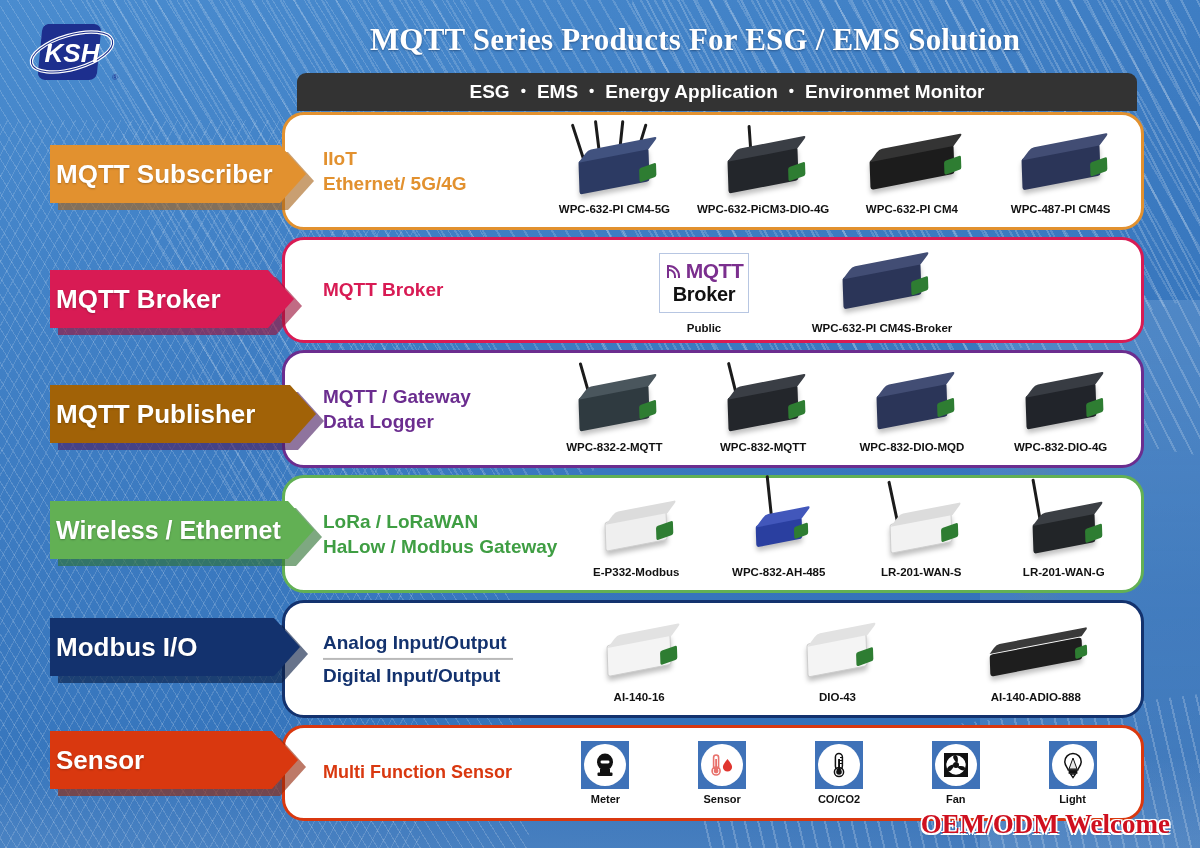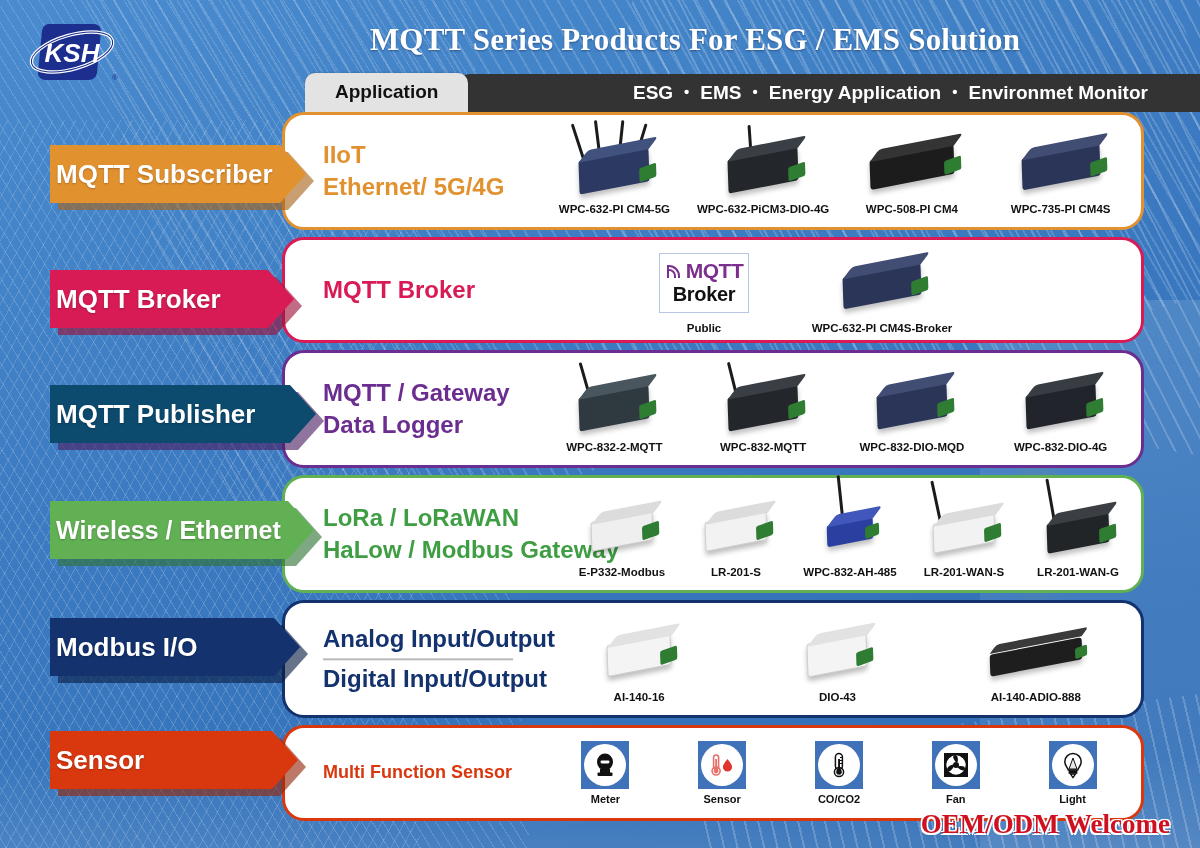--- a/index.html
+++ b/index.html
@@ -114,21 +114,21 @@
     margin-bottom:7px;
     height:118px;
   }
   .row.r-broker { height:106px; }
   .row.r-sensor { height:96px; }
 
   .row-inner { position:relative; height:100%; display:flex; align-items:center; }
 
   .desc {
     position:absolute; left:38px; top:50%; transform:translateY(-50%);
-    font-size:24px; font-weight:700; line-height:1.32;
+    font-size:19px; font-weight:700; line-height:1.32;
     white-space:nowrap;
   }
   .desc .sep {
     display:block; height:2px; background:#b9b9b9;
     margin:3px 0 3px; width:190px;
   }
 
   
   .products {
     position:absolute; left:255px; right:6px; top:0; bottom:0;
@@ -238,21 +238,20 @@
     <ellipse cx="52" cy="34" rx="42" ry="17" fill="none" stroke="#ffffff" stroke-width="3.4" transform="rotate(-16 52 34)"></ellipse>
     <ellipse cx="52" cy="34" rx="42" ry="17" fill="none" stroke="#1d2f8e" stroke-width="1.1" transform="rotate(-16 52 34)"></ellipse>
     <text x="52" y="44" font-family="Liberation Sans, sans-serif" font-size="26" font-weight="700" fill="#ffffff" text-anchor="middle" font-style="italic">KSH</text>
     <text x="92" y="62" font-family="Liberation Sans, sans-serif" font-size="8" fill="#1d2f8e">®</text>
   </svg>
 </div>
 
 <div class="title">MQTT  Series Products For ESG / EMS Solution</div>
 
 <div class="tabs">
-  <div class="tab-app">Application</div>
   <div class="tab-bar">
     <span>ESG</span>
     <span class="dot">•</span>
     <span>EMS</span>
     <span class="dot">•</span>
     <span>Energy Application</span>
     <span class="dot">•</span>
     <span>Environmet Monitor</span>
   </div>
 </div>
@@ -295,32 +294,32 @@
         </div>
         <div class="prod">
           <div class="prod-img">
             <div class="dev" style="margin-top:6px;">
               <div class="dev-body" style="width:84px;height:30px;background:#1c1c1c;">
                 <div class="dev-top" style="width:84px;background:#343434;"></div>
                 <div class="dev-green"></div>
               </div>
             </div>
           </div>
-          <div class="prod-name">WPC-508-PI CM4</div>
+          <div class="prod-name">WPC-632-PI CM4</div>
         </div>
         <div class="prod">
           <div class="prod-img">
             <div class="dev" style="margin-top:6px;">
               <div class="dev-body" style="width:78px;height:32px;background:#2b3558;">
                 <div class="dev-top" style="width:78px;background:#424d74;"></div>
                 <div class="dev-green"></div>
               </div>
             </div>
           </div>
-          <div class="prod-name">WPC-735-PI CM4S</div>
+          <div class="prod-name">WPC-487-PI CM4S</div>
         </div>
       </div>
     </div>
   </div>
 
   <div class="row r-broker" style="border-color:#d81b54;">
     <div class="row-inner">
       <div class="desc" style="color:#d81b54;">
         <span>MQTT Broker</span>
       </div>
@@ -421,31 +420,20 @@
         <div class="prod" style="width:118px;">
           <div class="prod-img">
             <div class="dev" style="margin-top:8px;">
               <div class="dev-body" style="width:62px;height:30px;background:#efefef;border:1px solid #cfcfcf;">
                 <div class="dev-top" style="width:62px;background:#dcdcdc;"></div>
                 <div class="dev-green"></div>
               </div>
             </div>
           </div>
           <div class="prod-name">E-P332-Modbus</div>
-        </div>
-        <div class="prod" style="width:118px;">
-          <div class="prod-img">
-            <div class="dev" style="margin-top:8px;">
-              <div class="dev-body" style="width:62px;height:30px;background:#f2f2f2;border:1px solid #cfcfcf;">
-                <div class="dev-top" style="width:62px;background:#dcdcdc;"></div>
-                <div class="dev-green"></div>
-              </div>
-            </div>
-          </div>
-          <div class="prod-name">LR-201-S</div>
         </div>
         <div class="prod" style="width:118px;">
           <div class="prod-img">
             <div class="dev" style="margin-top:10px;">
               <div class="ant" style="height:42px;left:14px;transform:rotate(-6deg);"></div>
               <div class="dev-body" style="width:46px;height:22px;background:#2a3fa0;">
                 <div class="dev-top" style="width:46px;background:#4257bb;"></div>
                 <div class="dev-green" style="right:-6px;width:14px;height:12px;"></div>
               </div>
             </div>
@@ -619,21 +607,21 @@
 <div class="tag" style="left:50px; top:145px; width:256px; background:#e2912f;">
   <span>MQTT Subscriber</span>
 </div>
 
 <div class="tag-shadow" style="left:58px; top:277px; width:244px; background:#9b1038;"></div>
 <div class="tag" style="left:50px; top:270px; width:244px; background:#d81b54;">
   <span>MQTT Broker</span>
 </div>
 
 <div class="tag-shadow" style="left:58px; top:392px; width:266px; background:#4a1e63;"></div>
-<div class="tag" style="left:50px; top:385px; width:266px; background:#0c4a6e;">
+<div class="tag" style="left:50px; top:385px; width:266px; background:#a16207;">
   <span>MQTT Publisher</span>
 </div>
 
 <div class="tag-shadow" style="left:58px; top:508px; width:264px; background:#2f7233;"></div>
 <div class="tag" style="left:50px; top:501px; width:264px; background:#62b054; font-size:25px;">
   <span>Wireless / Ethernet</span>
 </div>
 
 <div class="tag-shadow" style="left:58px; top:625px; width:250px; background:#0a1d44;"></div>
 <div class="tag" style="left:50px; top:618px; width:250px; background:#13326e;">

